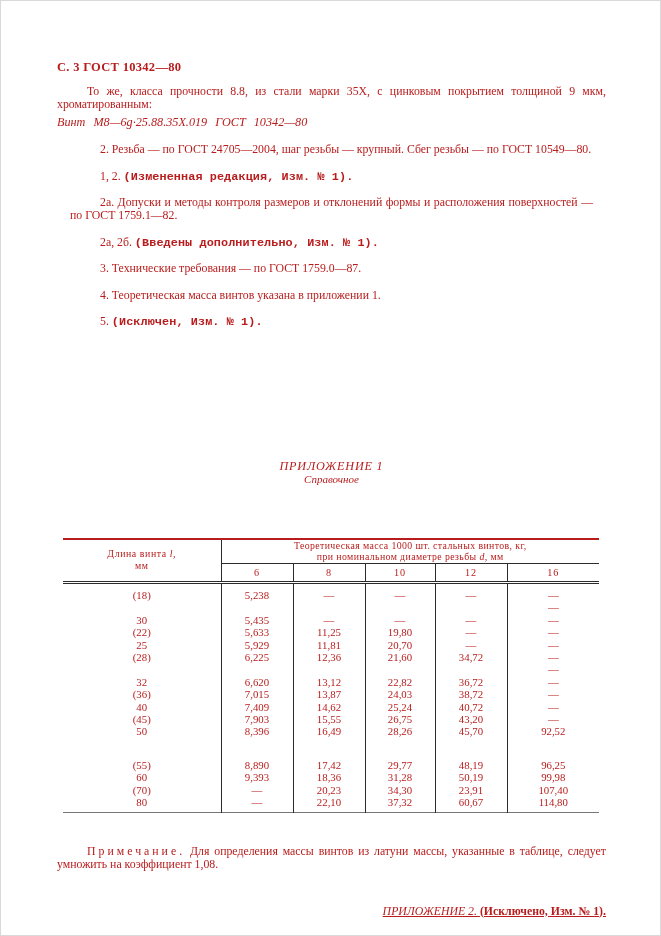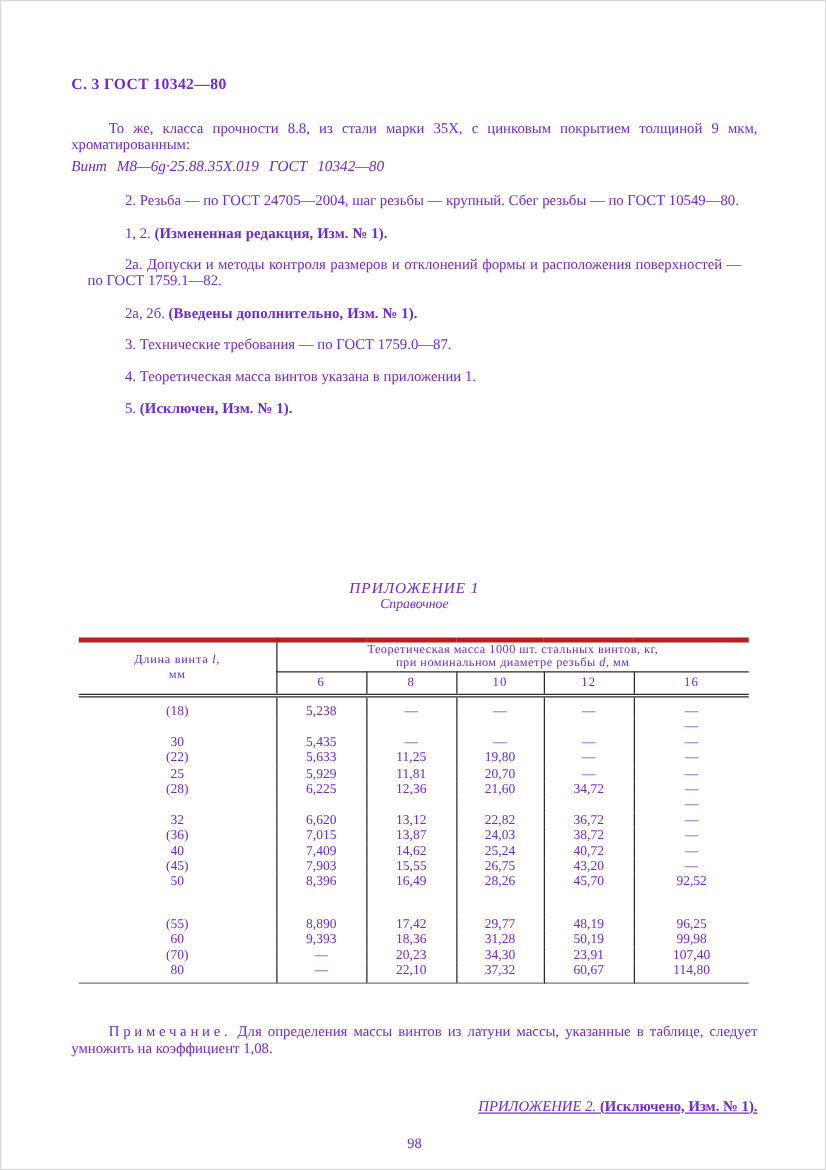--- a/index.html
+++ b/index.html
@@ -1,45 +1,45 @@
 <!DOCTYPE html>
 <html><head>
 <meta charset="utf-8">
 <style>
   html,body { margin:0; padding:0; background:#e9e9e9; }
   .page {
     position:relative;
     width:661px; height:936px;
     background:#ffffff;
     font-family:"Liberation Serif", serif;
-    color:#6d28d9;
+    color:#b91c1c;
     overflow:hidden;
     box-shadow: inset 0 0 0 1px #d9d9d9;
   }
   .inner { position:absolute; left:57px; top:0; width:549px; }
 
   .doc-header { margin-top:60px; font-weight:bold; font-size:12.5px; letter-spacing:0.3px; }
 
   .para { font-size:11.8px; line-height:12.6px; text-align:justify; text-indent:30px; margin:0; }
-  .intro { margin-top:21px; }
+  .intro { margin-top:10px; }
   .designation {
     margin:5px 0 4px 0; text-align:left; text-indent:0;
     font-style:italic; font-size:12.2px; word-spacing:5px;
   }
   .items p { margin:13px; }
-  .items b { letter-spacing:0.1px; }
+  .items b { letter-spacing:0.1px;font-family:Liberation Mono, monospace; }
 
   .appendix1 { margin-top:131px; text-align:center; font-style:italic; line-height:13px; }
   .appendix1 .title { font-size:12.2px; letter-spacing:0.8px; }
   .appendix1 .subtitle { font-size:11px; }
 
   table.gtable {
     border-collapse:collapse; table-layout:fixed;
-    margin:20px 0 0 6px; width:536px;
-    border-top:4px solid #b91c1c;
+    margin:52px 0 0 6px; width:536px;
+    border-top:2px solid #b91c1c;
     border-bottom:1px solid #777;
   }
   .gtable th, .gtable td { padding:0; font-weight:normal; text-align:center; vertical-align:middle; }
   .gtable .vline { border-left:1px solid #2b2b2b; }
   .len-h {
     font-size:9.8px; line-height:12px; letter-spacing:0.6px;
     border-bottom:3px double #2b2b2b;
   }
   .mass-h {
     font-size:9.8px; line-height:11.5px; letter-spacing:0.4px;

